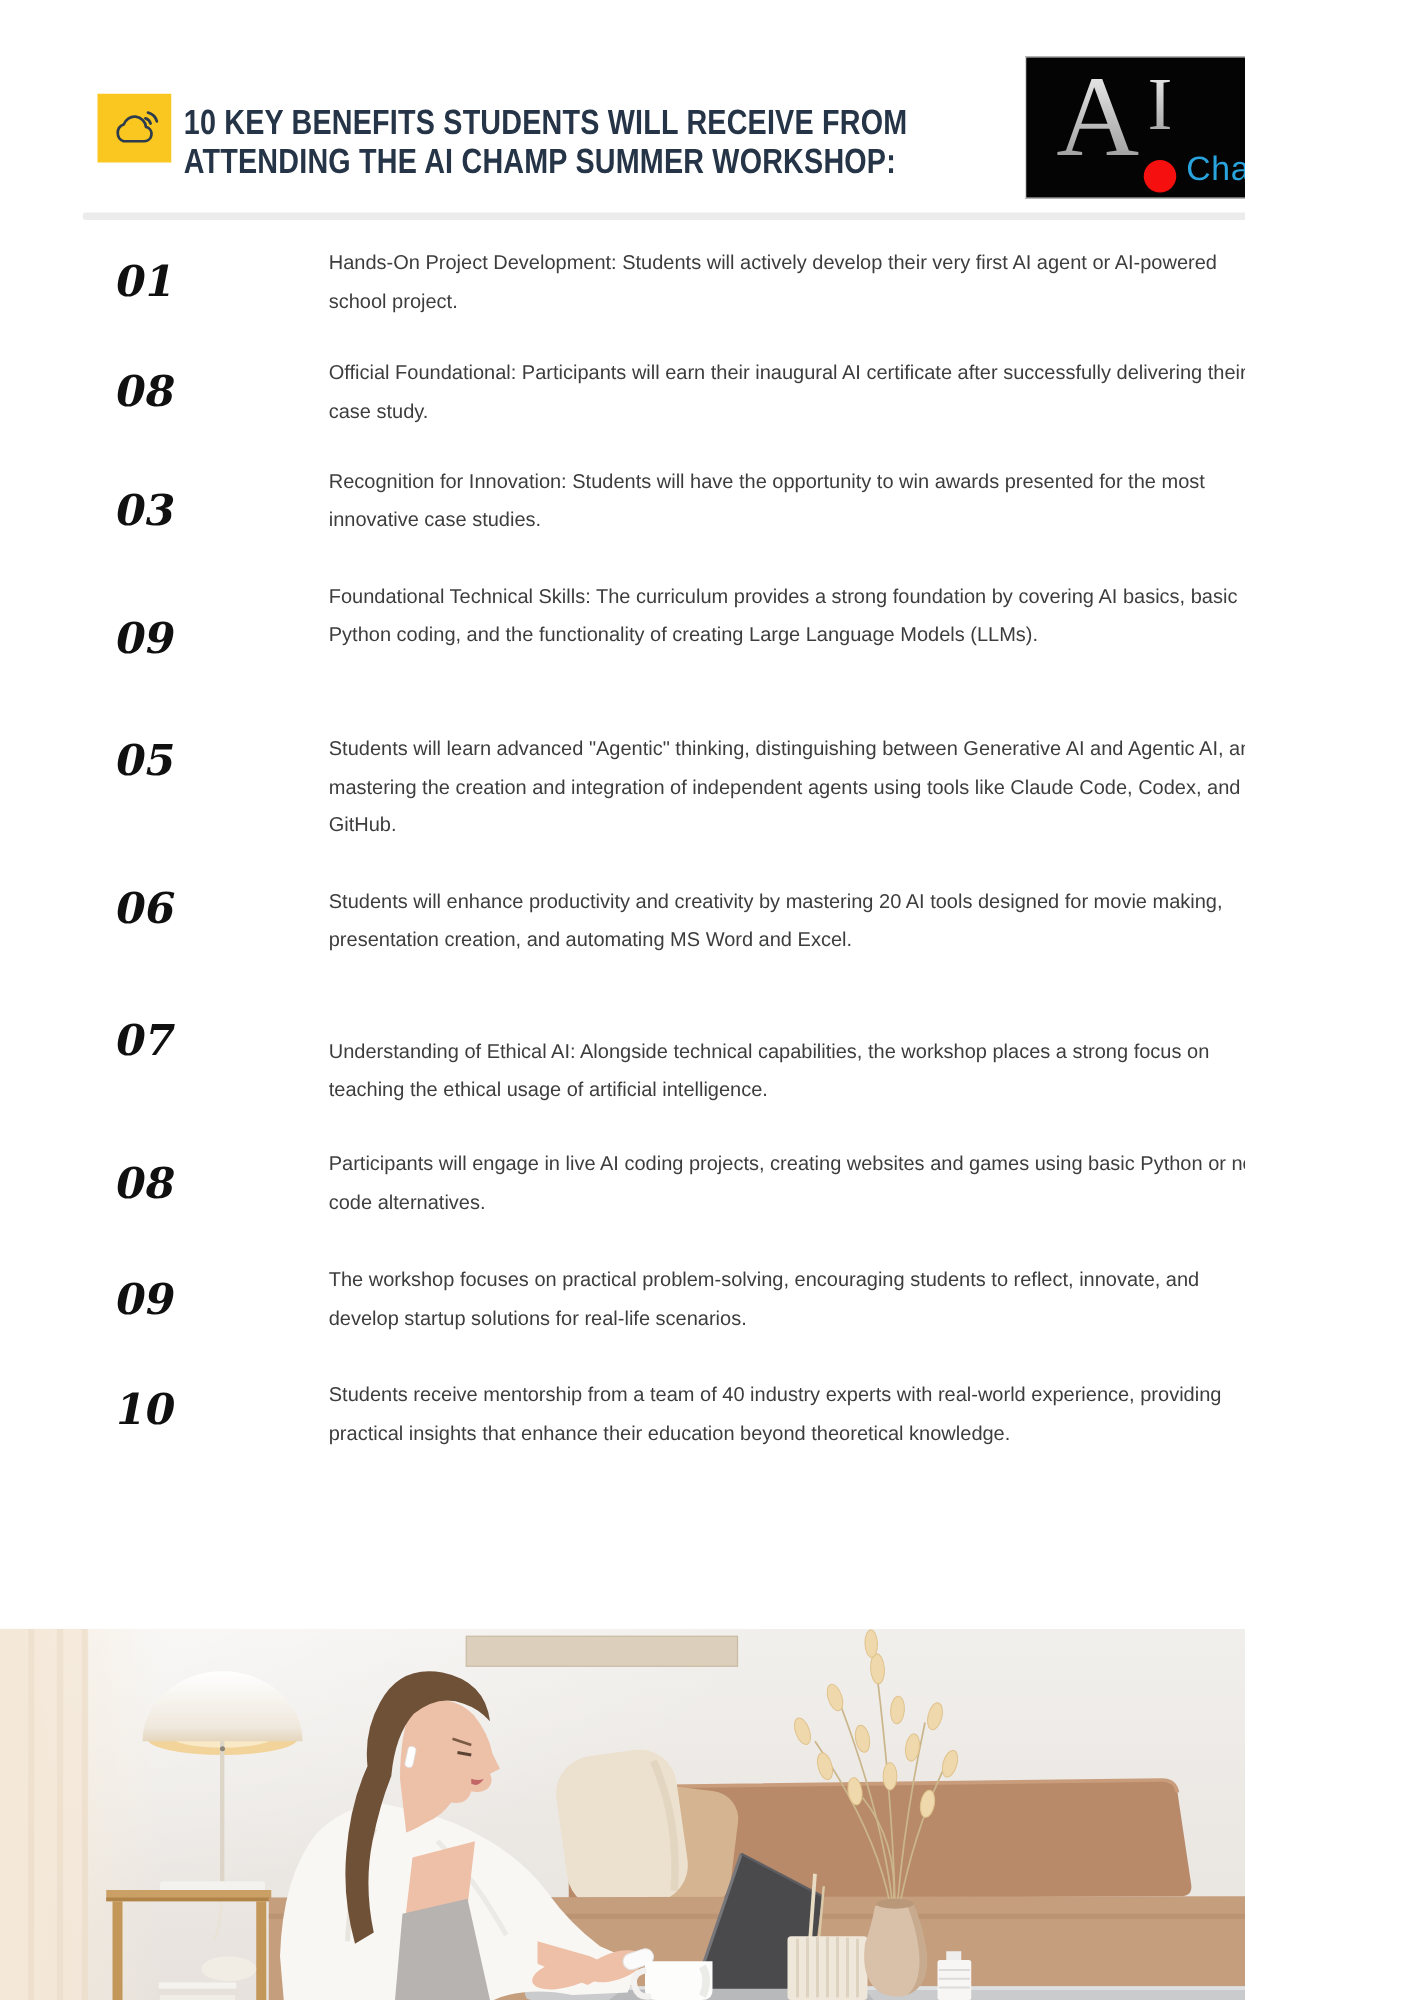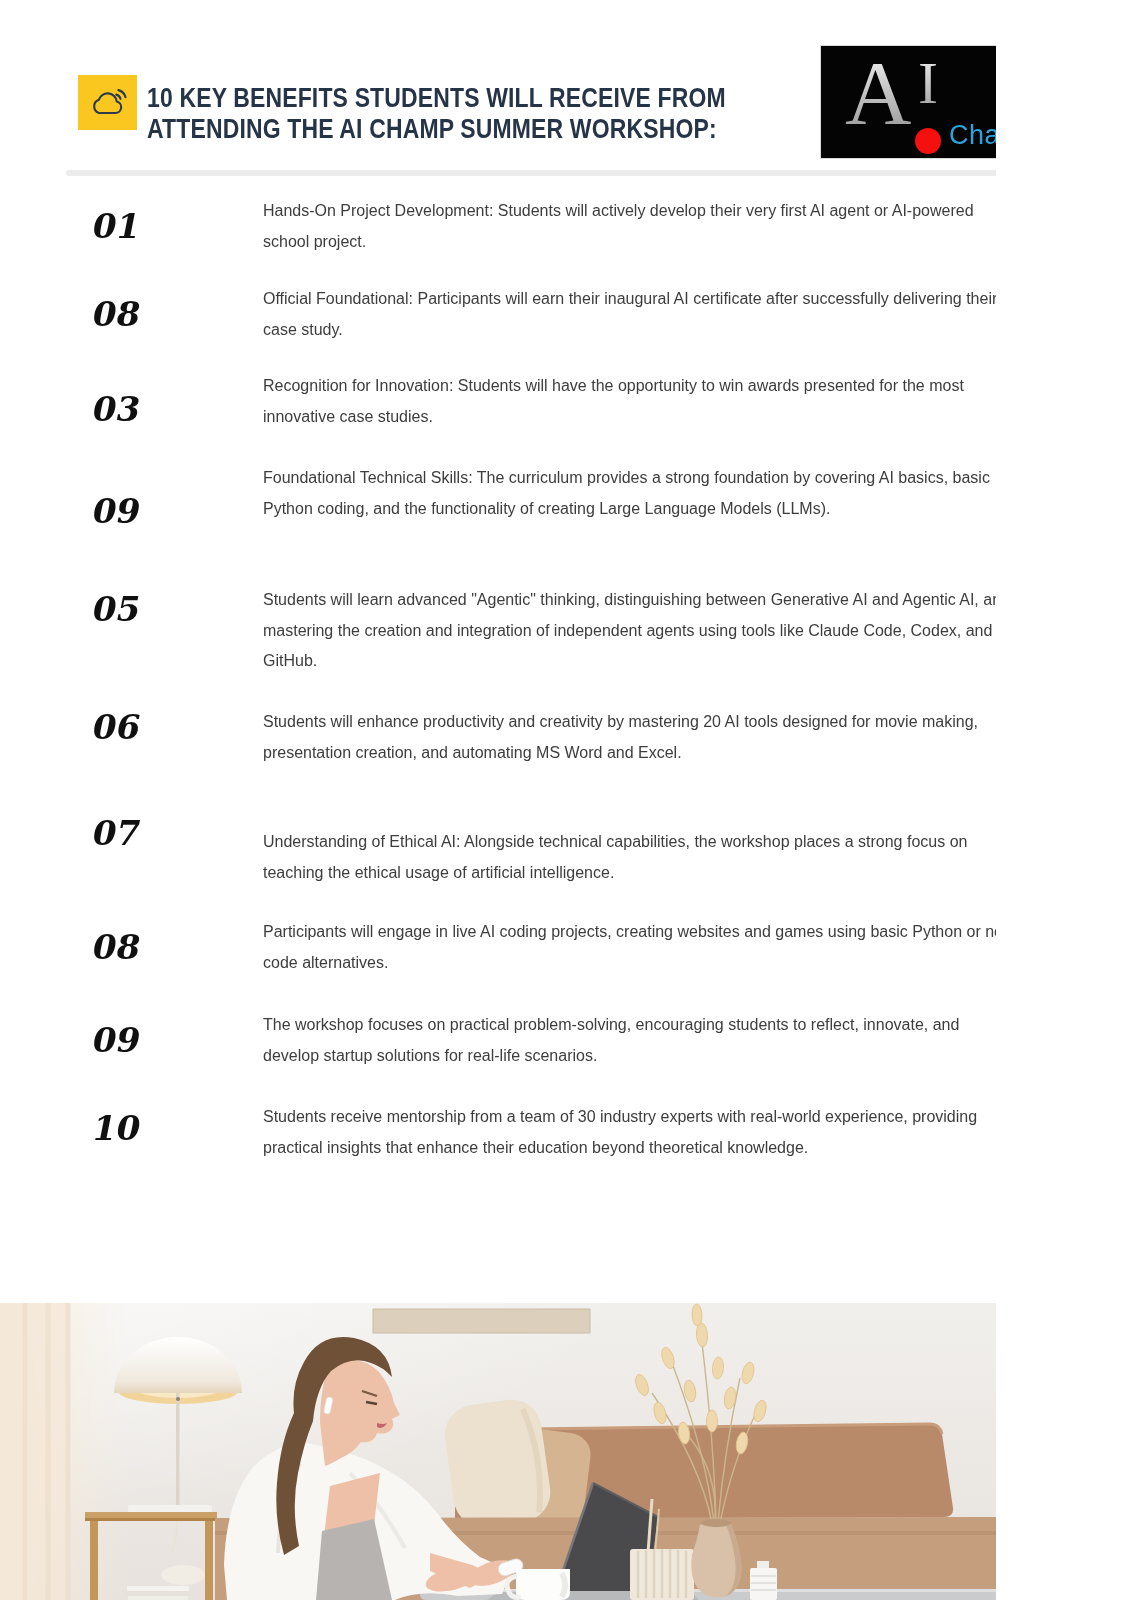--- a/index.html
+++ b/index.html
@@ -100,21 +100,21 @@
   <div class="benefit b8">
     <div class="num">08</div>
     <div class="txt">Participants will engage in live AI coding projects, creating websites and games using basic Python or no-code alternatives.</div>
   </div>
   <div class="benefit b9">
     <div class="num">09</div>
     <div class="txt">The workshop focuses on practical problem-solving, encouraging students to reflect, innovate, and develop startup solutions for real-life scenarios.</div>
   </div>
   <div class="benefit b10">
     <div class="num">10</div>
-    <div class="txt">Students receive mentorship from a team of 30 industry experts with real-world experience, providing practical insights that enhance their education beyond theoretical knowledge.</div>
+    <div class="txt">Students receive mentorship from a team of 40 industry experts with real-world experience, providing practical insights that enhance their education beyond theoretical knowledge.</div>
   </div>
 
   <div class="photo">
     <svg width="1131" height="297" viewBox="0 0 1131 297">
       <defs>
         <linearGradient id="wall" x1="0" y1="0" x2="0" y2="1">
           <stop offset="0" stop-color="#f1efec"></stop>
             <stop offset="1" stop-color="#e7e2dd"></stop>
         </linearGradient>
         <radialGradient id="glow" cx="0.2" cy="0.1" r="0.9">

